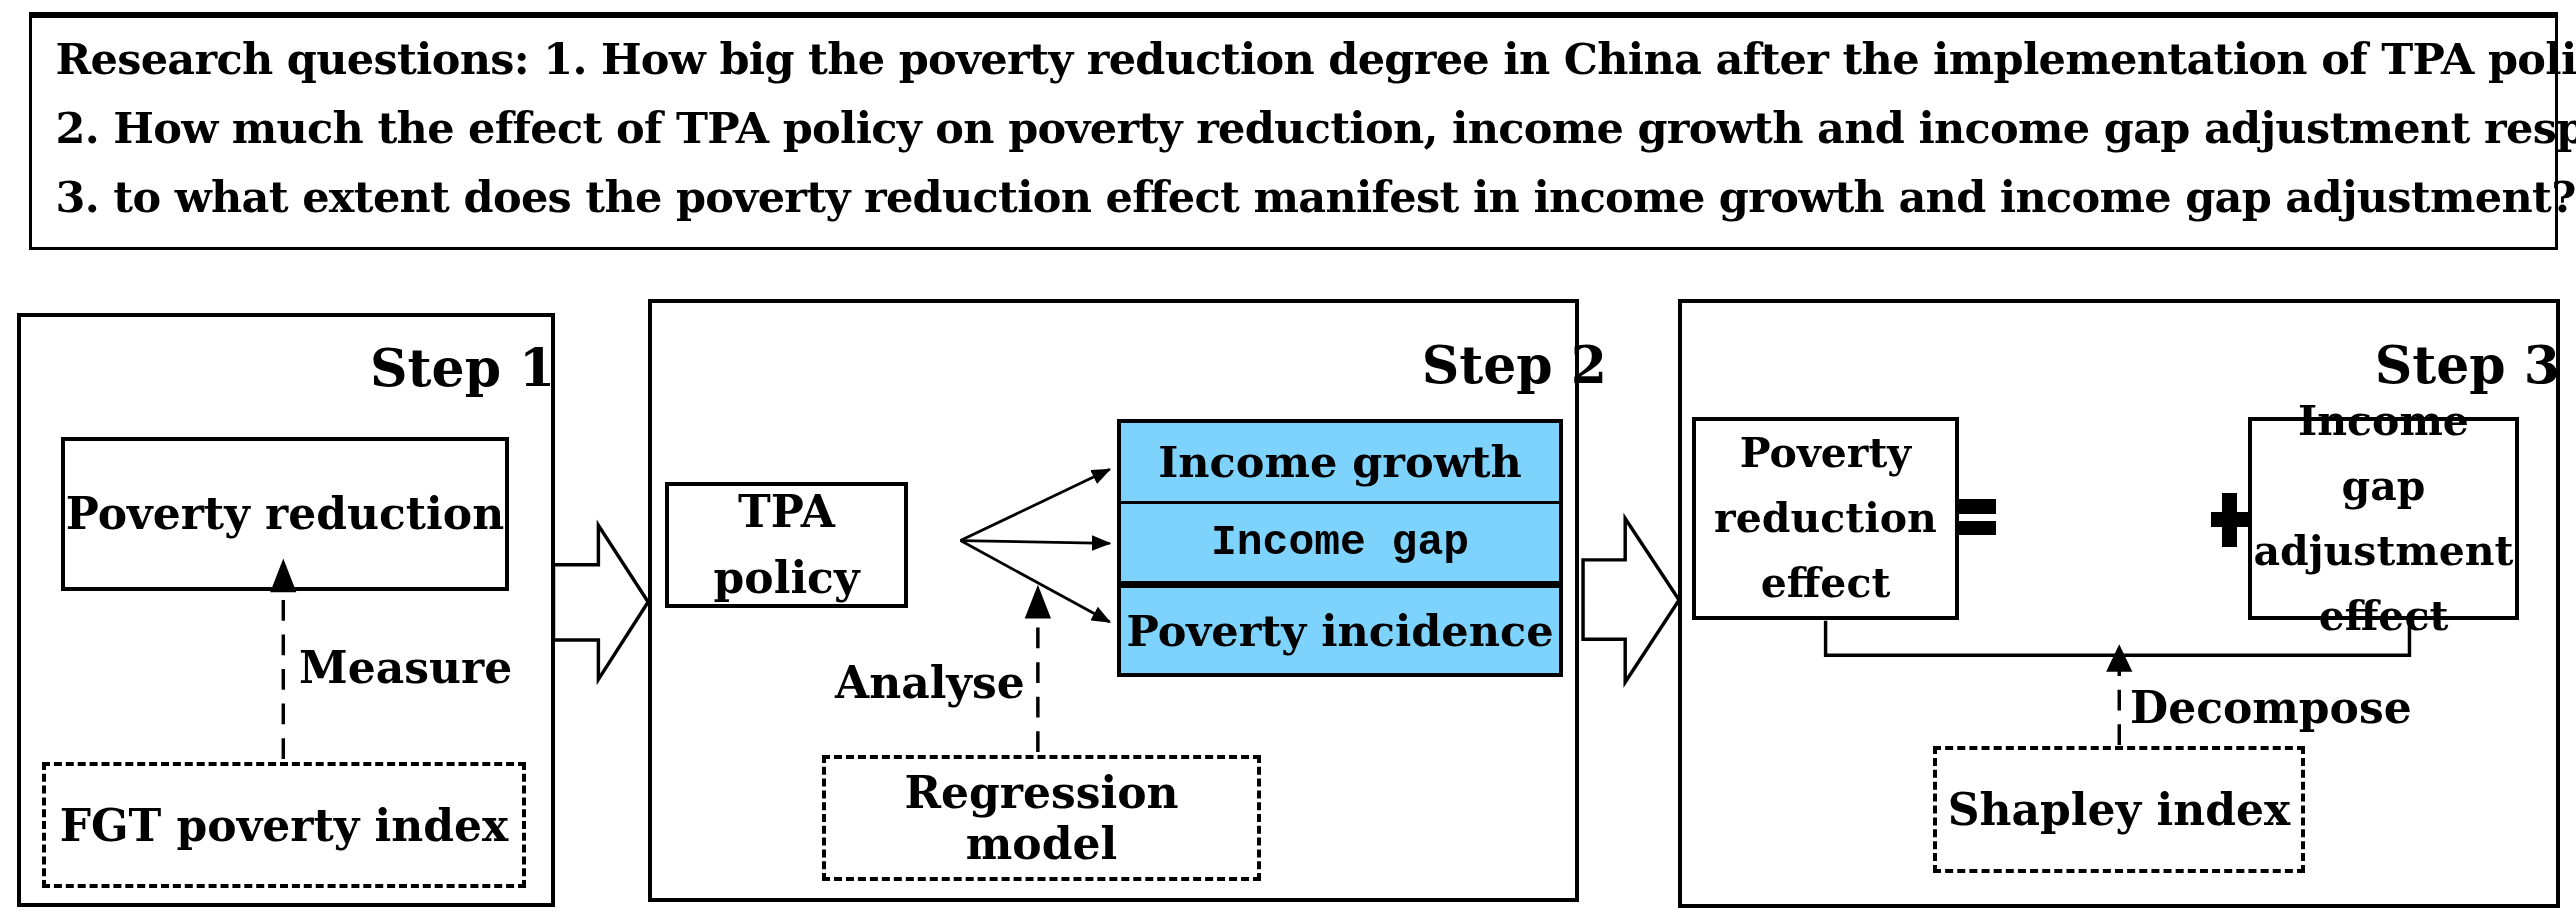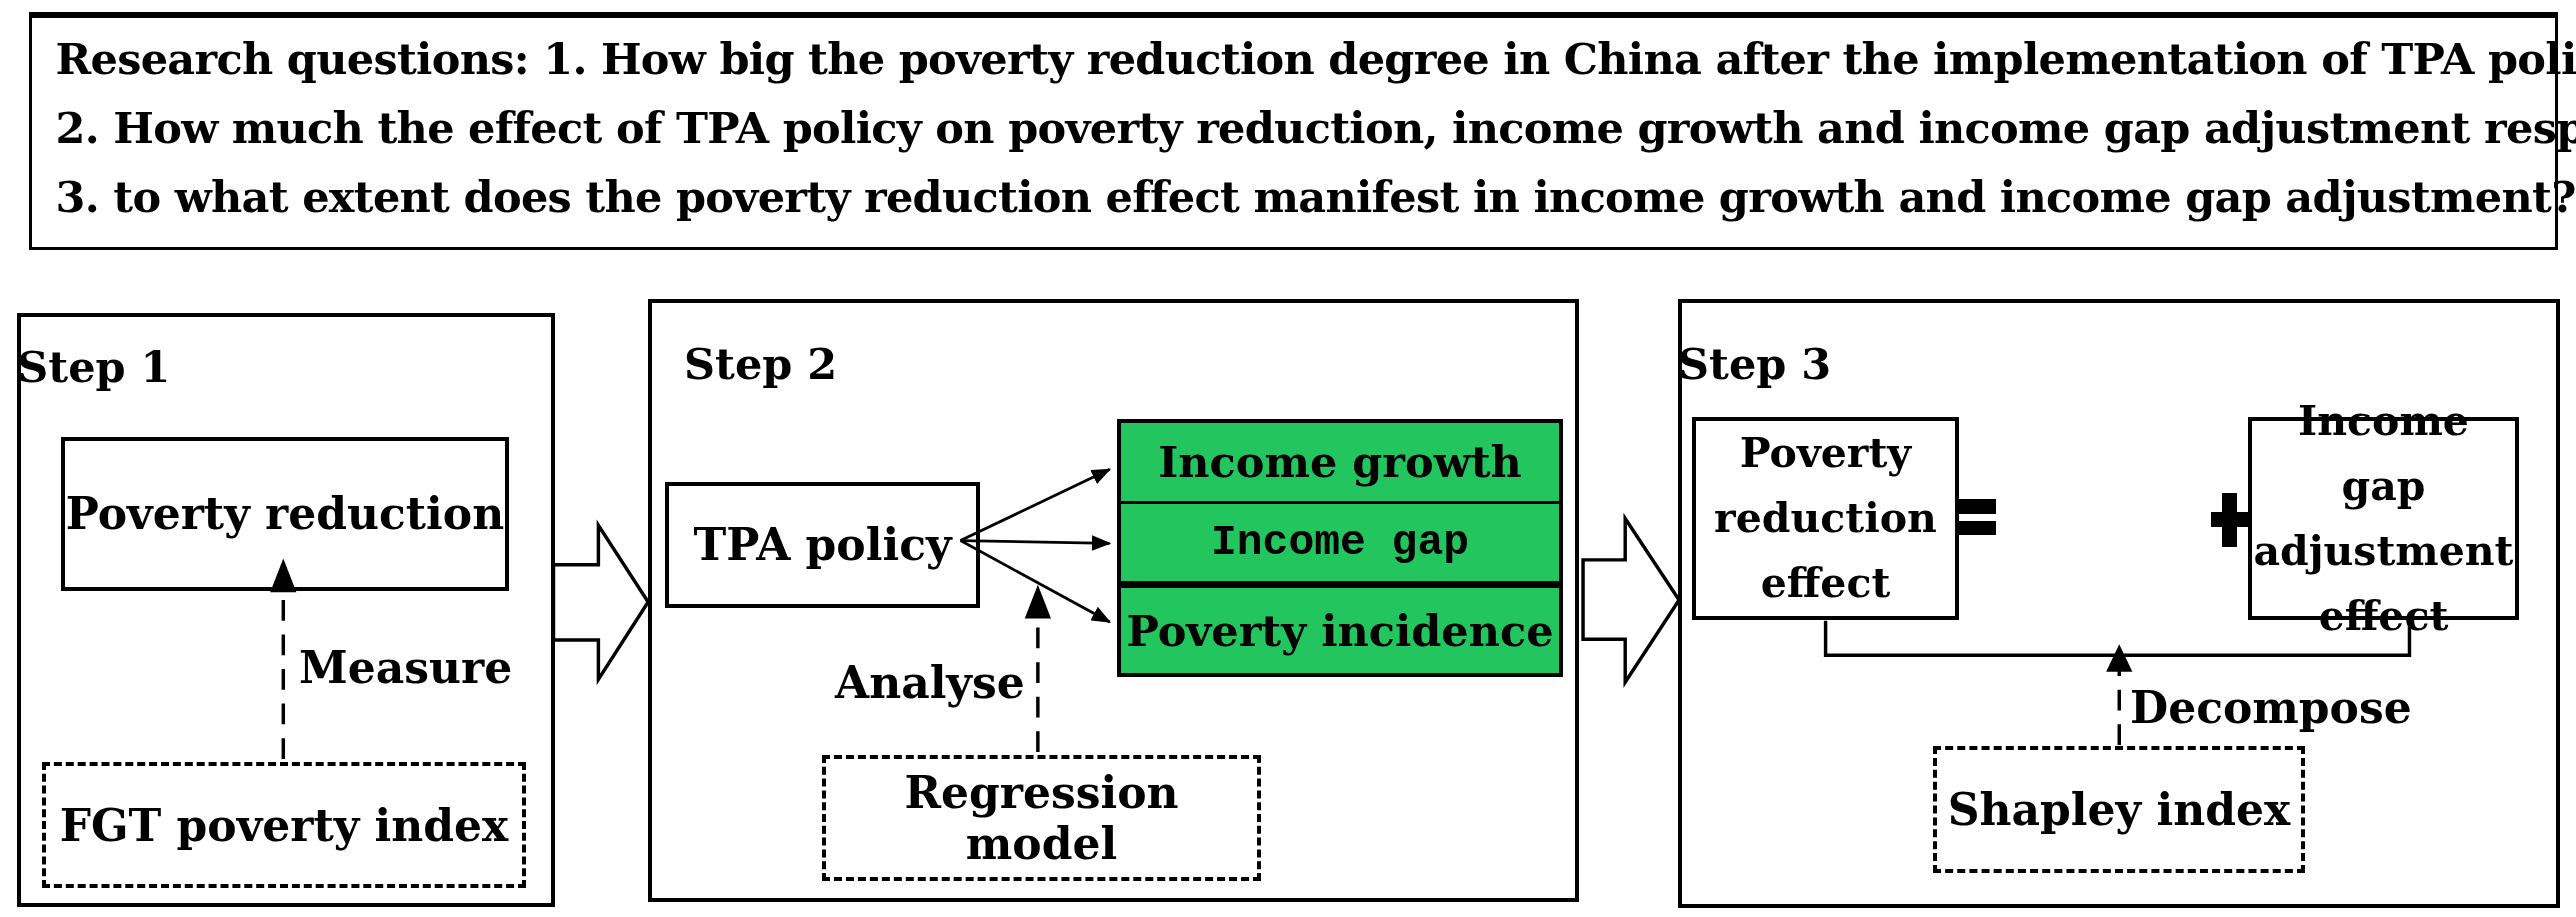--- a/index.html
+++ b/index.html
@@ -23,37 +23,37 @@
   .research-line{
     font-size:43px;line-height:69px;white-space:nowrap;
     letter-spacing:-0.7px;
   }
   
   .panel{border:4.1px solid #000;background:transparent;}
   #step1-panel{left:17.3px;top:313px;width:538px;height:594px;}
   #step2-panel{left:648px;top:299px;width:931px;height:603px;}
   #step3-panel{left:1678px;top:299px;width:882px;height:609px;}
   .step-title{
-    font-size:43px;text-align:left;line-height:55px;
+    font-size:52px;text-align:right;line-height:55px;
   }
   #step1-title{left:17.3px;top:340px;width:538px;}
   #step2-title{left:684px;top:337px;width:923px;}
   #step3-title{left:1678px;top:337px;width:882px;}
   
   .box{
     border:4.1px solid #000;background:#fff;
     display:flex;align-items:center;justify-content:center;
     text-align:center;font-size:44px;line-height:66px;
   }
   #poverty-reduction-box{left:61px;top:437px;width:448px;height:154px;}
-  #tpa-policy-box{left:665px;top:482px;width:315px;height:126px;}
+  #tpa-policy-box{left:665px;top:482px;width:243px;height:126px;}
   
   #outcomes-stack{
     left:1117px;top:419px;width:446px;height:258px;
-    border:4.1px solid #000;background:#22c55e;
+    border:4.1px solid #000;background:#7dd3fc;
     display:flex;flex-direction:column;
   }
   .outcome-row{
     display:flex;align-items:center;justify-content:center;
     font-size:43px;
   }
   .outcome-row:nth-child(1){height:78px;border-bottom:3.5px solid #000;}
   .outcome-row:nth-child(2){height:77px;border-bottom:7.6px solid #000;font-family:Liberation Mono, monospace;}
   .outcome-row:nth-child(3){flex:1;}
   

